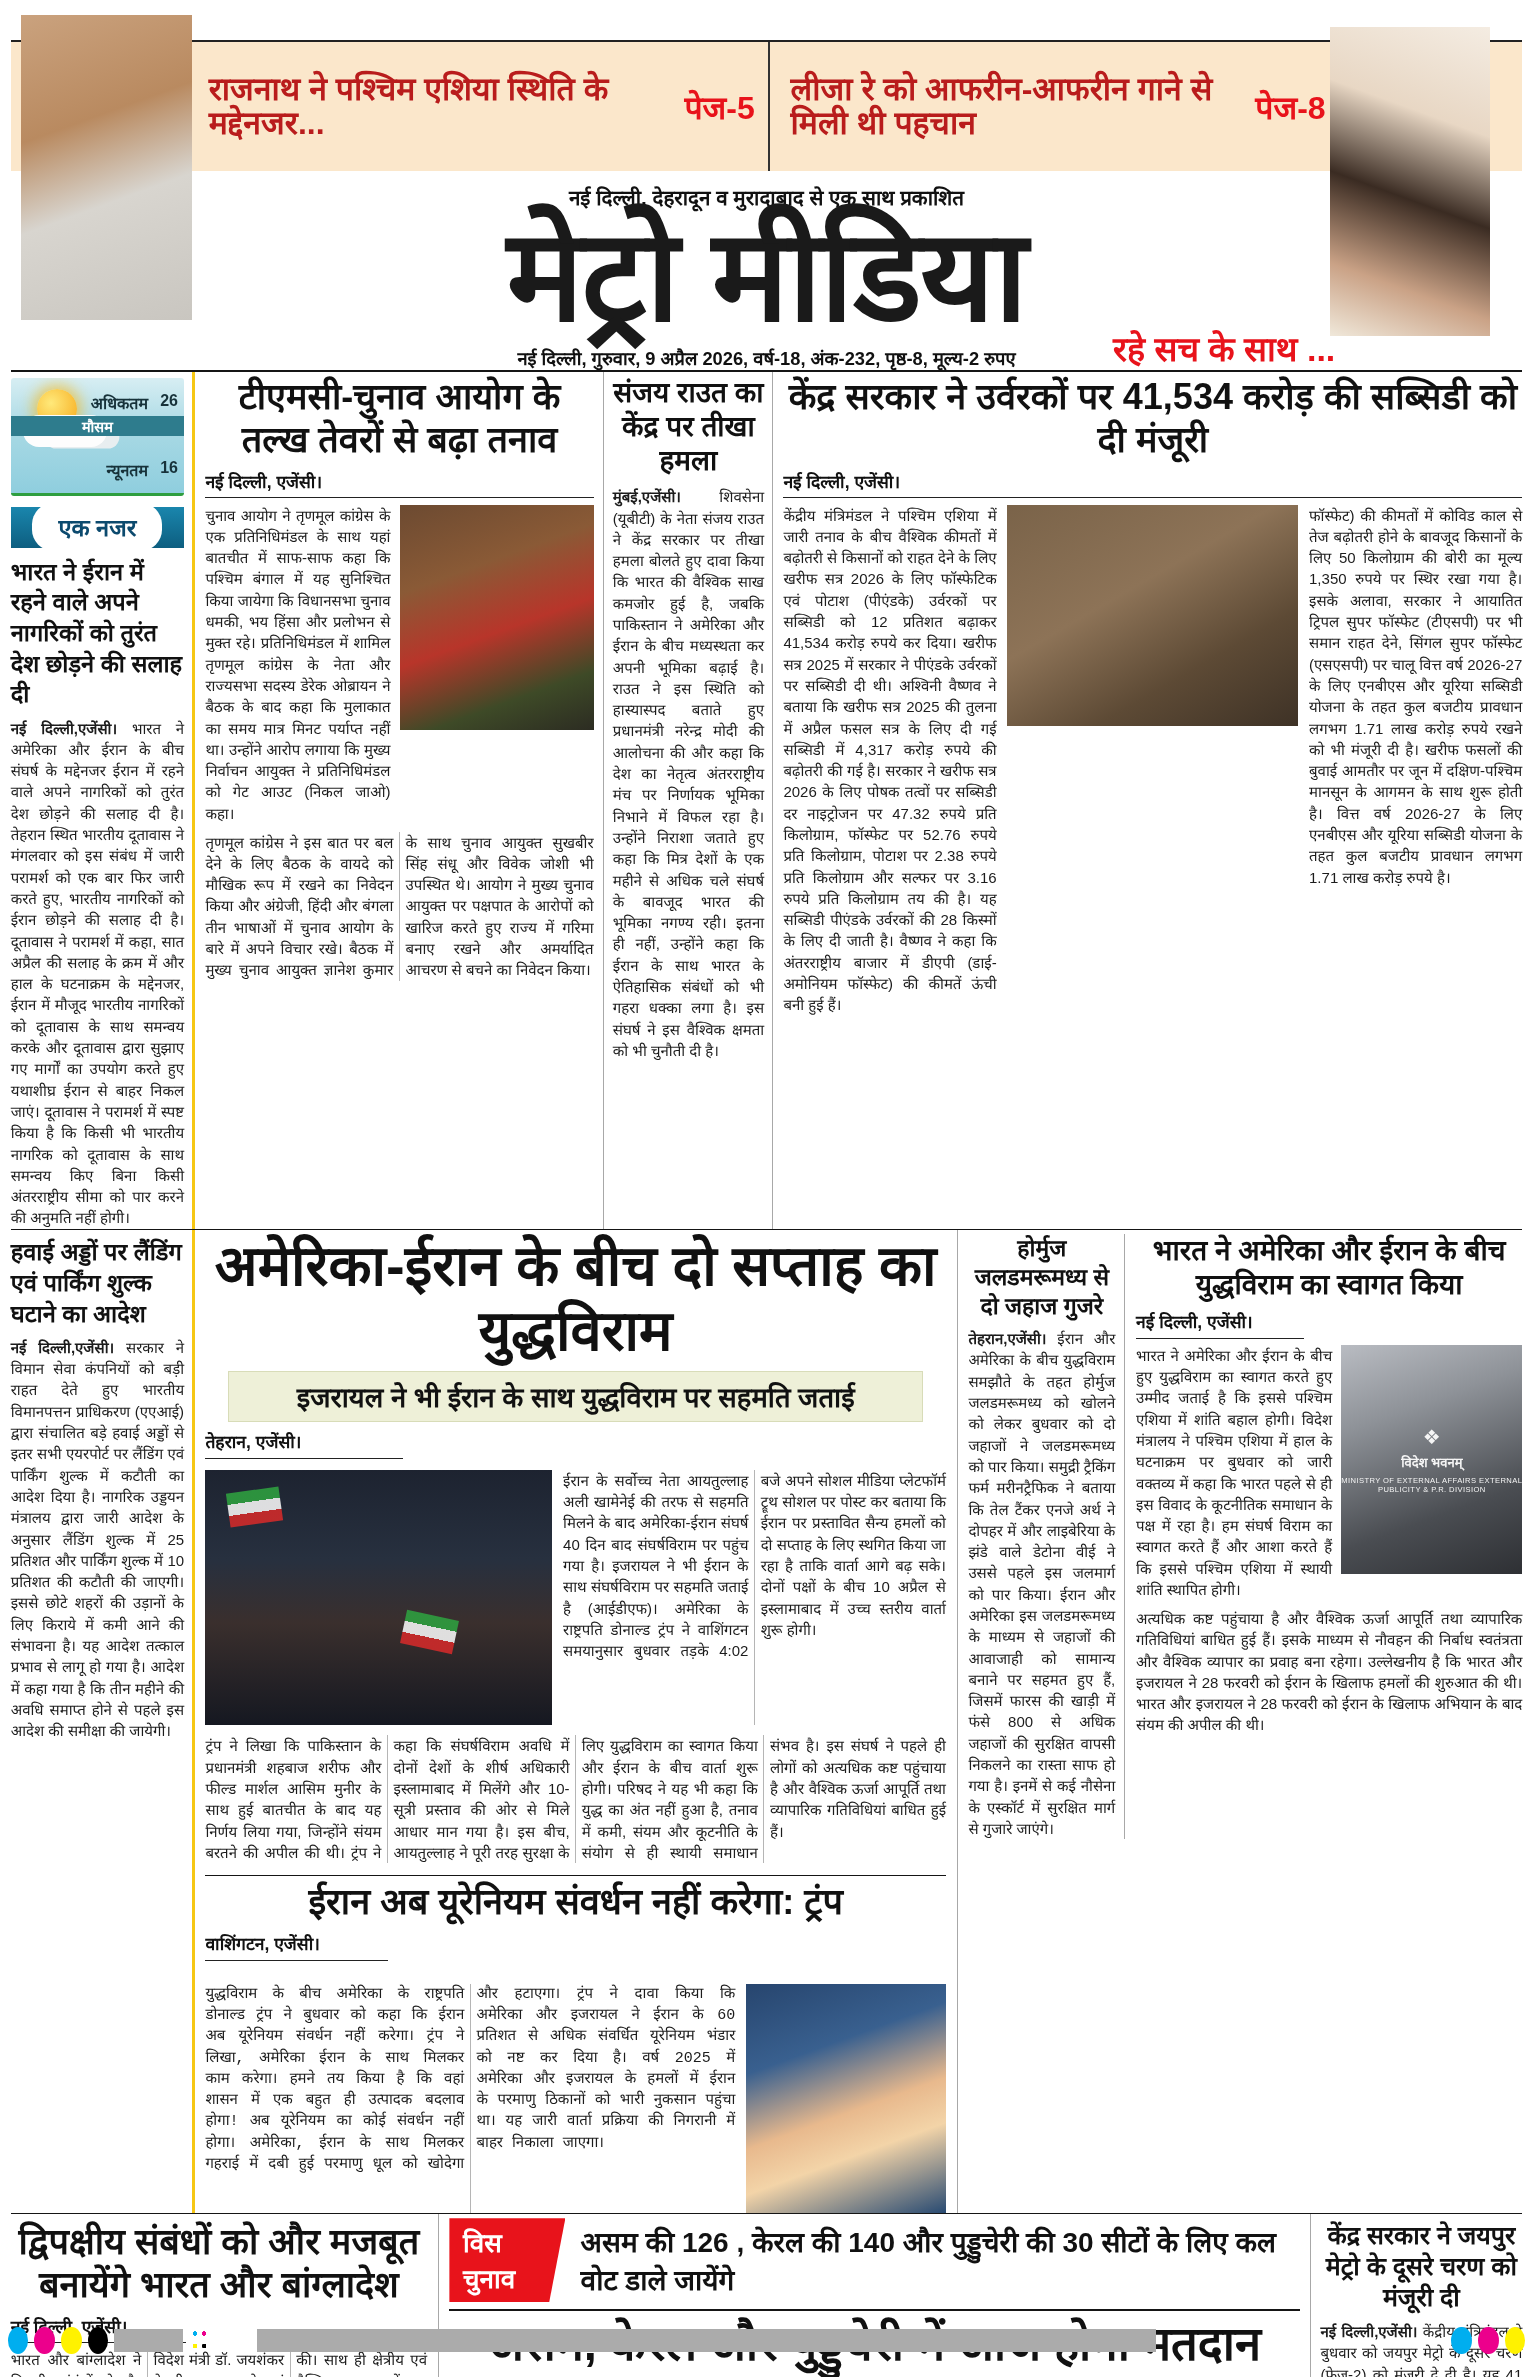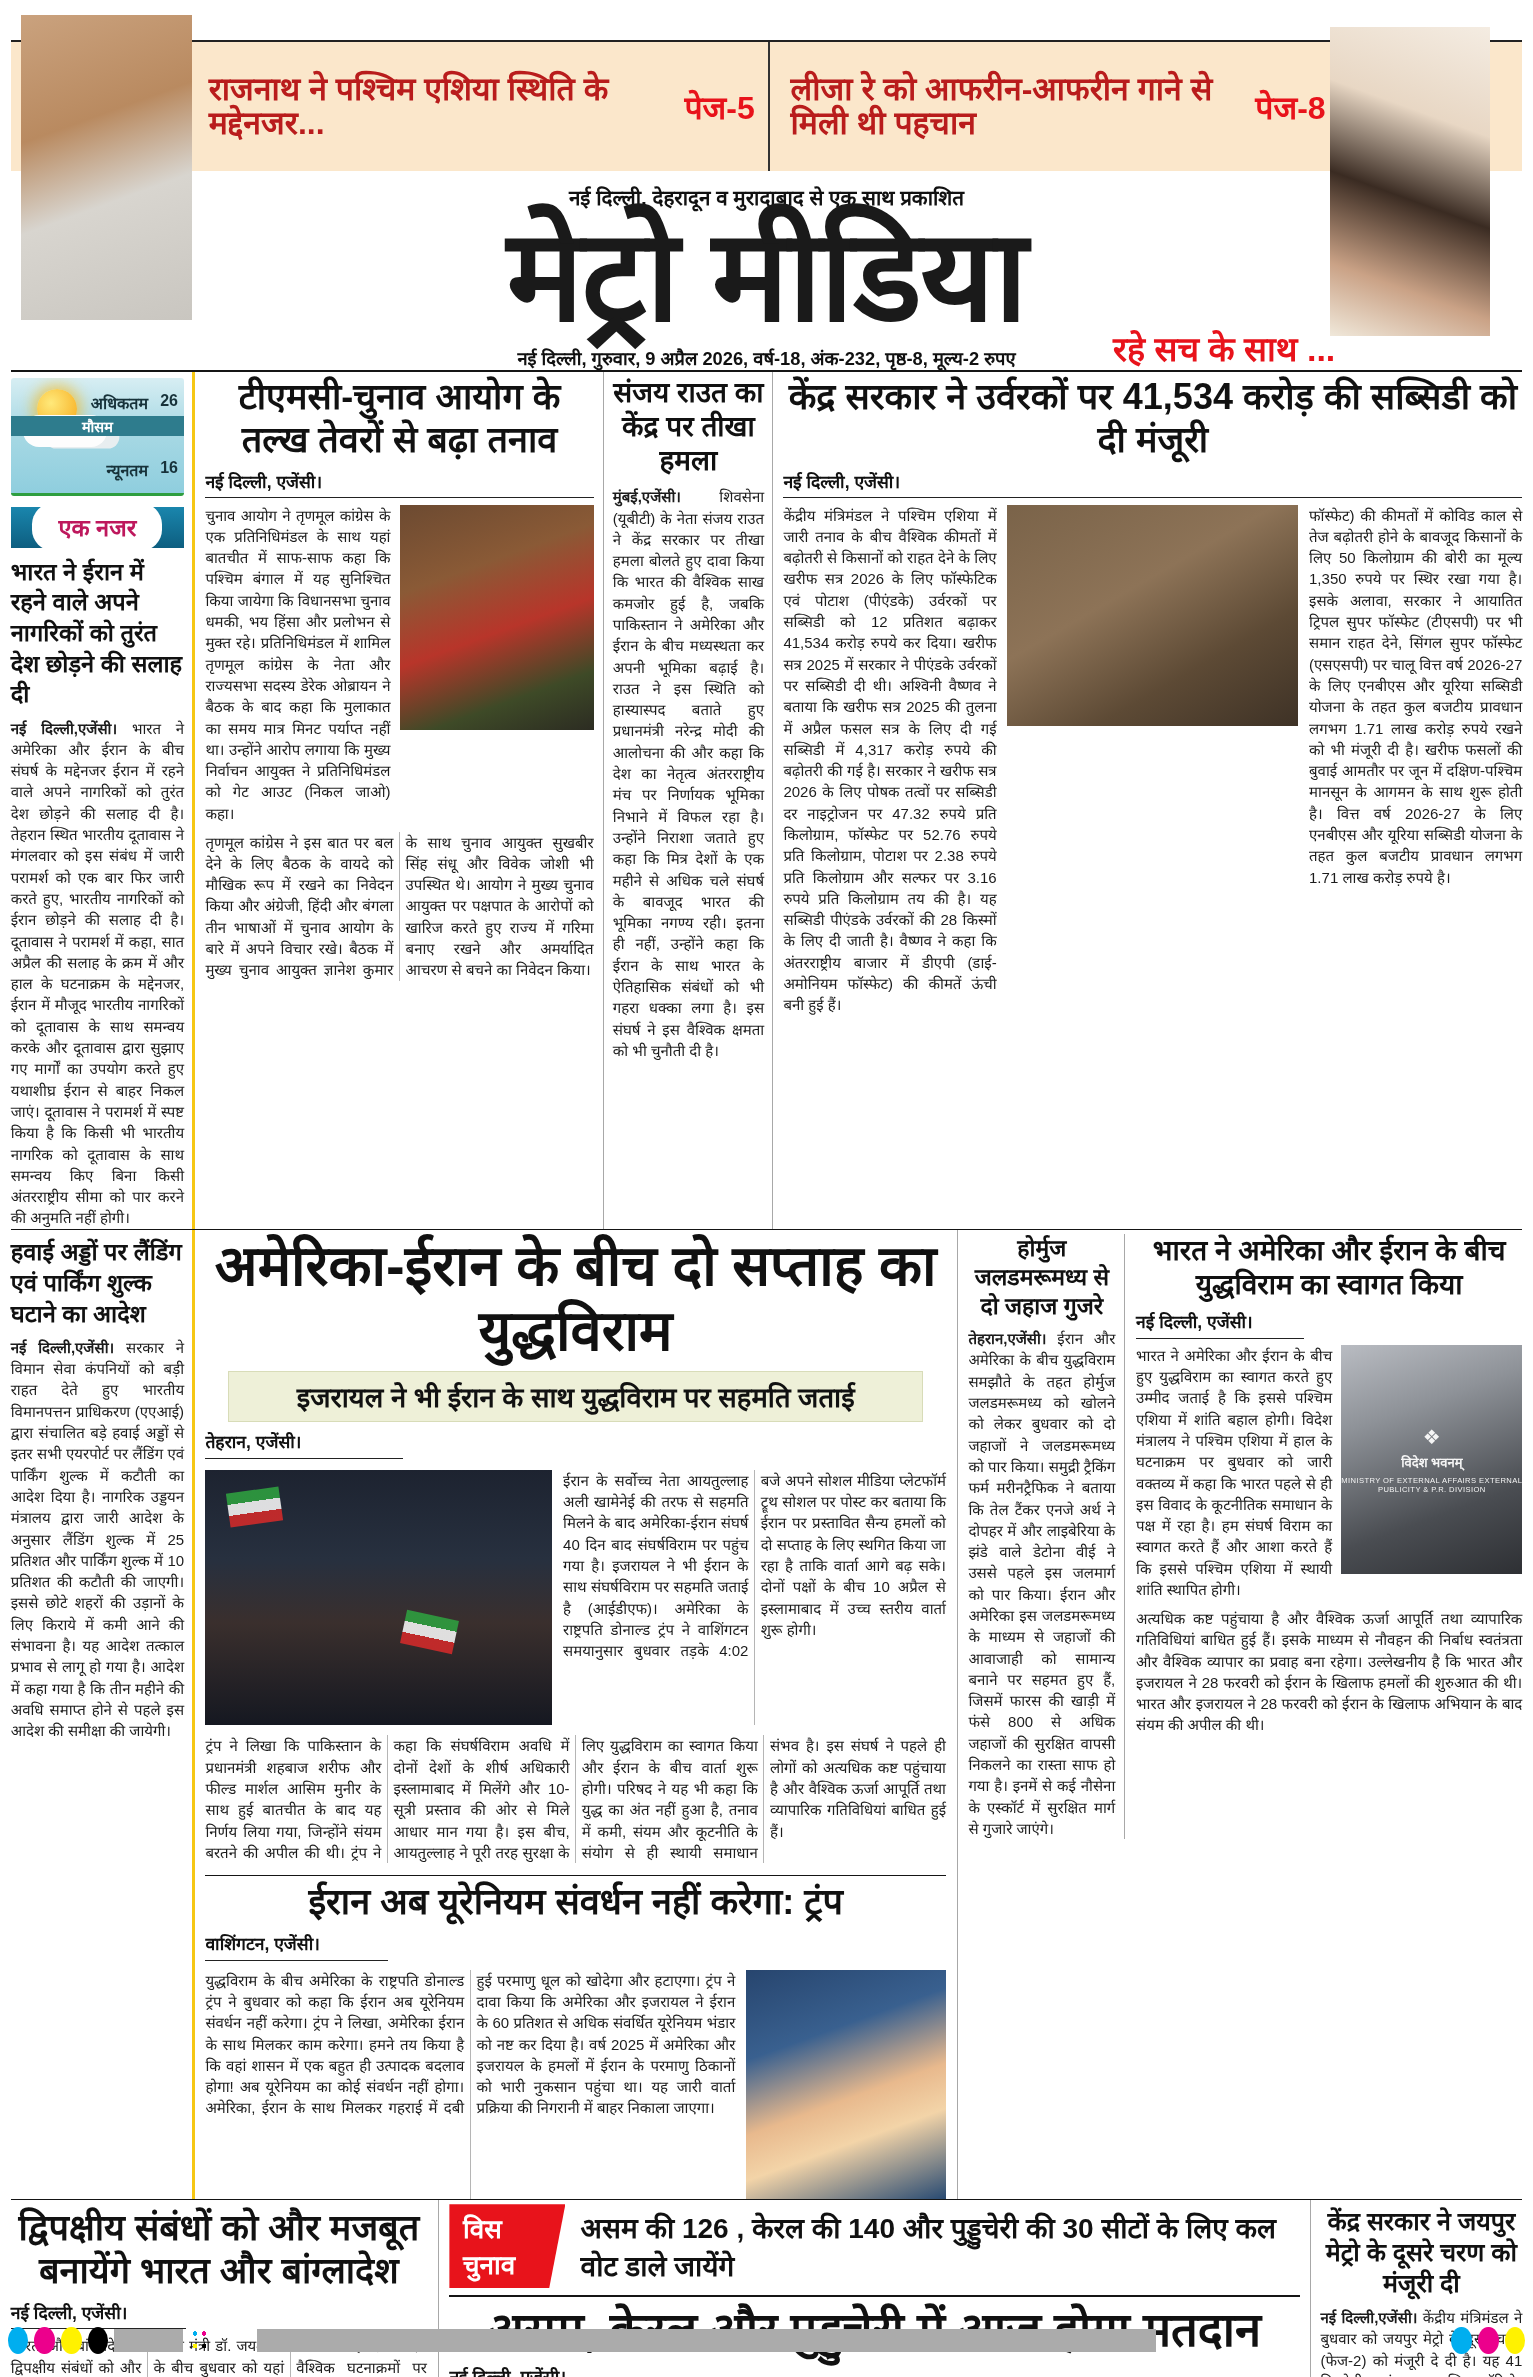--- a/index.html
+++ b/index.html
@@ -47,21 +47,21 @@
   .weather-band { position:absolute; left:0; right:0; top:38px; height:20px; background:#2e7c8d;
       display:flex; align-items:center; justify-content:center; color:#fff; font-weight:800; font-size:14.5px; }
   .weather-row { position:absolute; right:6.1px; font-size:16px; font-weight:700; color:#17323a; display:flex; gap:12.2px; }
   .wr-top { top:13.7px; } .wr-bot { bottom:12.2px; }
   .sun { position:absolute; left:26px; top:10.7px; width:40px; height:40px; border-radius:50%;
       background:radial-gradient(circle at 35% 35%,#ffe97a,#f6a818); box-shadow:0 0 13.7px 4.6px rgba(246,185,24,.65); }
   .cloud { position:absolute; left:12.2px; top:37px; width:84px; height:32px; border-radius:30.5px; background:#fdfdfd;
       box-shadow:17px 6.1px 0 -4.6px #e8eef0; }
   .eknajar { margin-top:10.7px; height:41px; background:linear-gradient(180deg,#1a86ad 0%,#0d5e80 100%);
       display:flex; align-items:center; justify-content:center; }
-  .eknajar-pill { background:#fff; border-radius:21.3px; padding:8px 26px; font-size:23.6px; font-weight:800; color:#be185d; }
+  .eknajar-pill { background:#fff; border-radius:21.3px; padding:8px 26px; font-size:23.6px; font-weight:800; color:#0c4a6e; }
   .left-story { padding-top:9.1px; }
   .left-h { font-size:23.6px; font-weight:800; line-height:1.3; }
   
   .colB { width:408px; flex:none; padding:4.6px 9.1px 0 10.7px; }
   .colC { width:169px; flex:none; padding:4.6px 7.6px 0 9.1px; border-left:0.8px solid #a8a8a8; }
   .colD { flex:1; padding:4.6px 0 0 10.7px; border-left:0.8px solid #a8a8a8; }
   .tmc-row { display:flex; gap:9.1px; margin-top:4.6px; }
   .photo-tmc { position:static; width:194px; height:225px; flex:none;
       background:linear-gradient(160deg,#6c4a31 0%,#8a5a36 30%,#b8352a 55%,#3e4a27 80%,#2c2c22 100%); }
   .fert-row { display:flex; gap:10.7px; margin-top:6.1px; }
@@ -85,21 +85,21 @@
   .welcome { flex:1; padding-left:10.7px; border-left:0.8px solid #a8a8a8; }
   .welcome-row { display:flex; gap:9.1px; }
   .photo-mea { position:static; width:181px; height:229px; flex:none;
       background:linear-gradient(160deg,#b9bcc2 0%,#8e9298 30%,#4a4d52 70%,#2e3034 100%);
       display:flex; flex-direction:column; align-items:center; justify-content:center; gap:4.6px; color:#f5f5f5; }
   .mea-t1 { font-size:13px; font-weight:800; }
   .mea-t2 { font-size:7.6px; letter-spacing:0.4px; text-align:center; }
   .emblem { font-size:20px; }
   
   .trump-block { border-top:1.5px solid #151515; margin-top:12.2px; padding-top:4.6px; }
-  .trump-row { display:flex; gap:10.7px; margin-top:9px; }
+  .trump-row { display:flex; gap:10.7px; margin-top:23px;font-family:Liberation Mono, monospace; }
   .photo-trump { position:static; width:200px; height:229px; flex:none;
       background:linear-gradient(160deg,#27456e 0%,#39608f 30%,#e8b98d 55%,#f3d4a8 70%,#284a72 100%); }
   
   .row-c { display:flex; min-height:526px; border-top:1.5px solid #151515; }
   .colE { width:427px; flex:none; padding:7.6px 10.7px 0 0; }
   .colF { flex:1; padding:4.6px 10.7px 0 10.7px; border-left:0.8px solid #a8a8a8; }
   .colG { width:212px; flex:none; padding:6.1px 0 0 9.1px; border-left:0.8px solid #a8a8a8; }
   .vis-strip { display:flex; align-items:center; gap:15.2px; border-bottom:2.3px solid #151515; padding-bottom:6.1px; }
   .vis-badge { background:#e8131b; color:#fff; font-size:26px; font-weight:800; padding:6.1px 20px 6.1px 13.7px;
       clip-path:polygon(0 0,100% 0,86% 100%,0 100%); }

